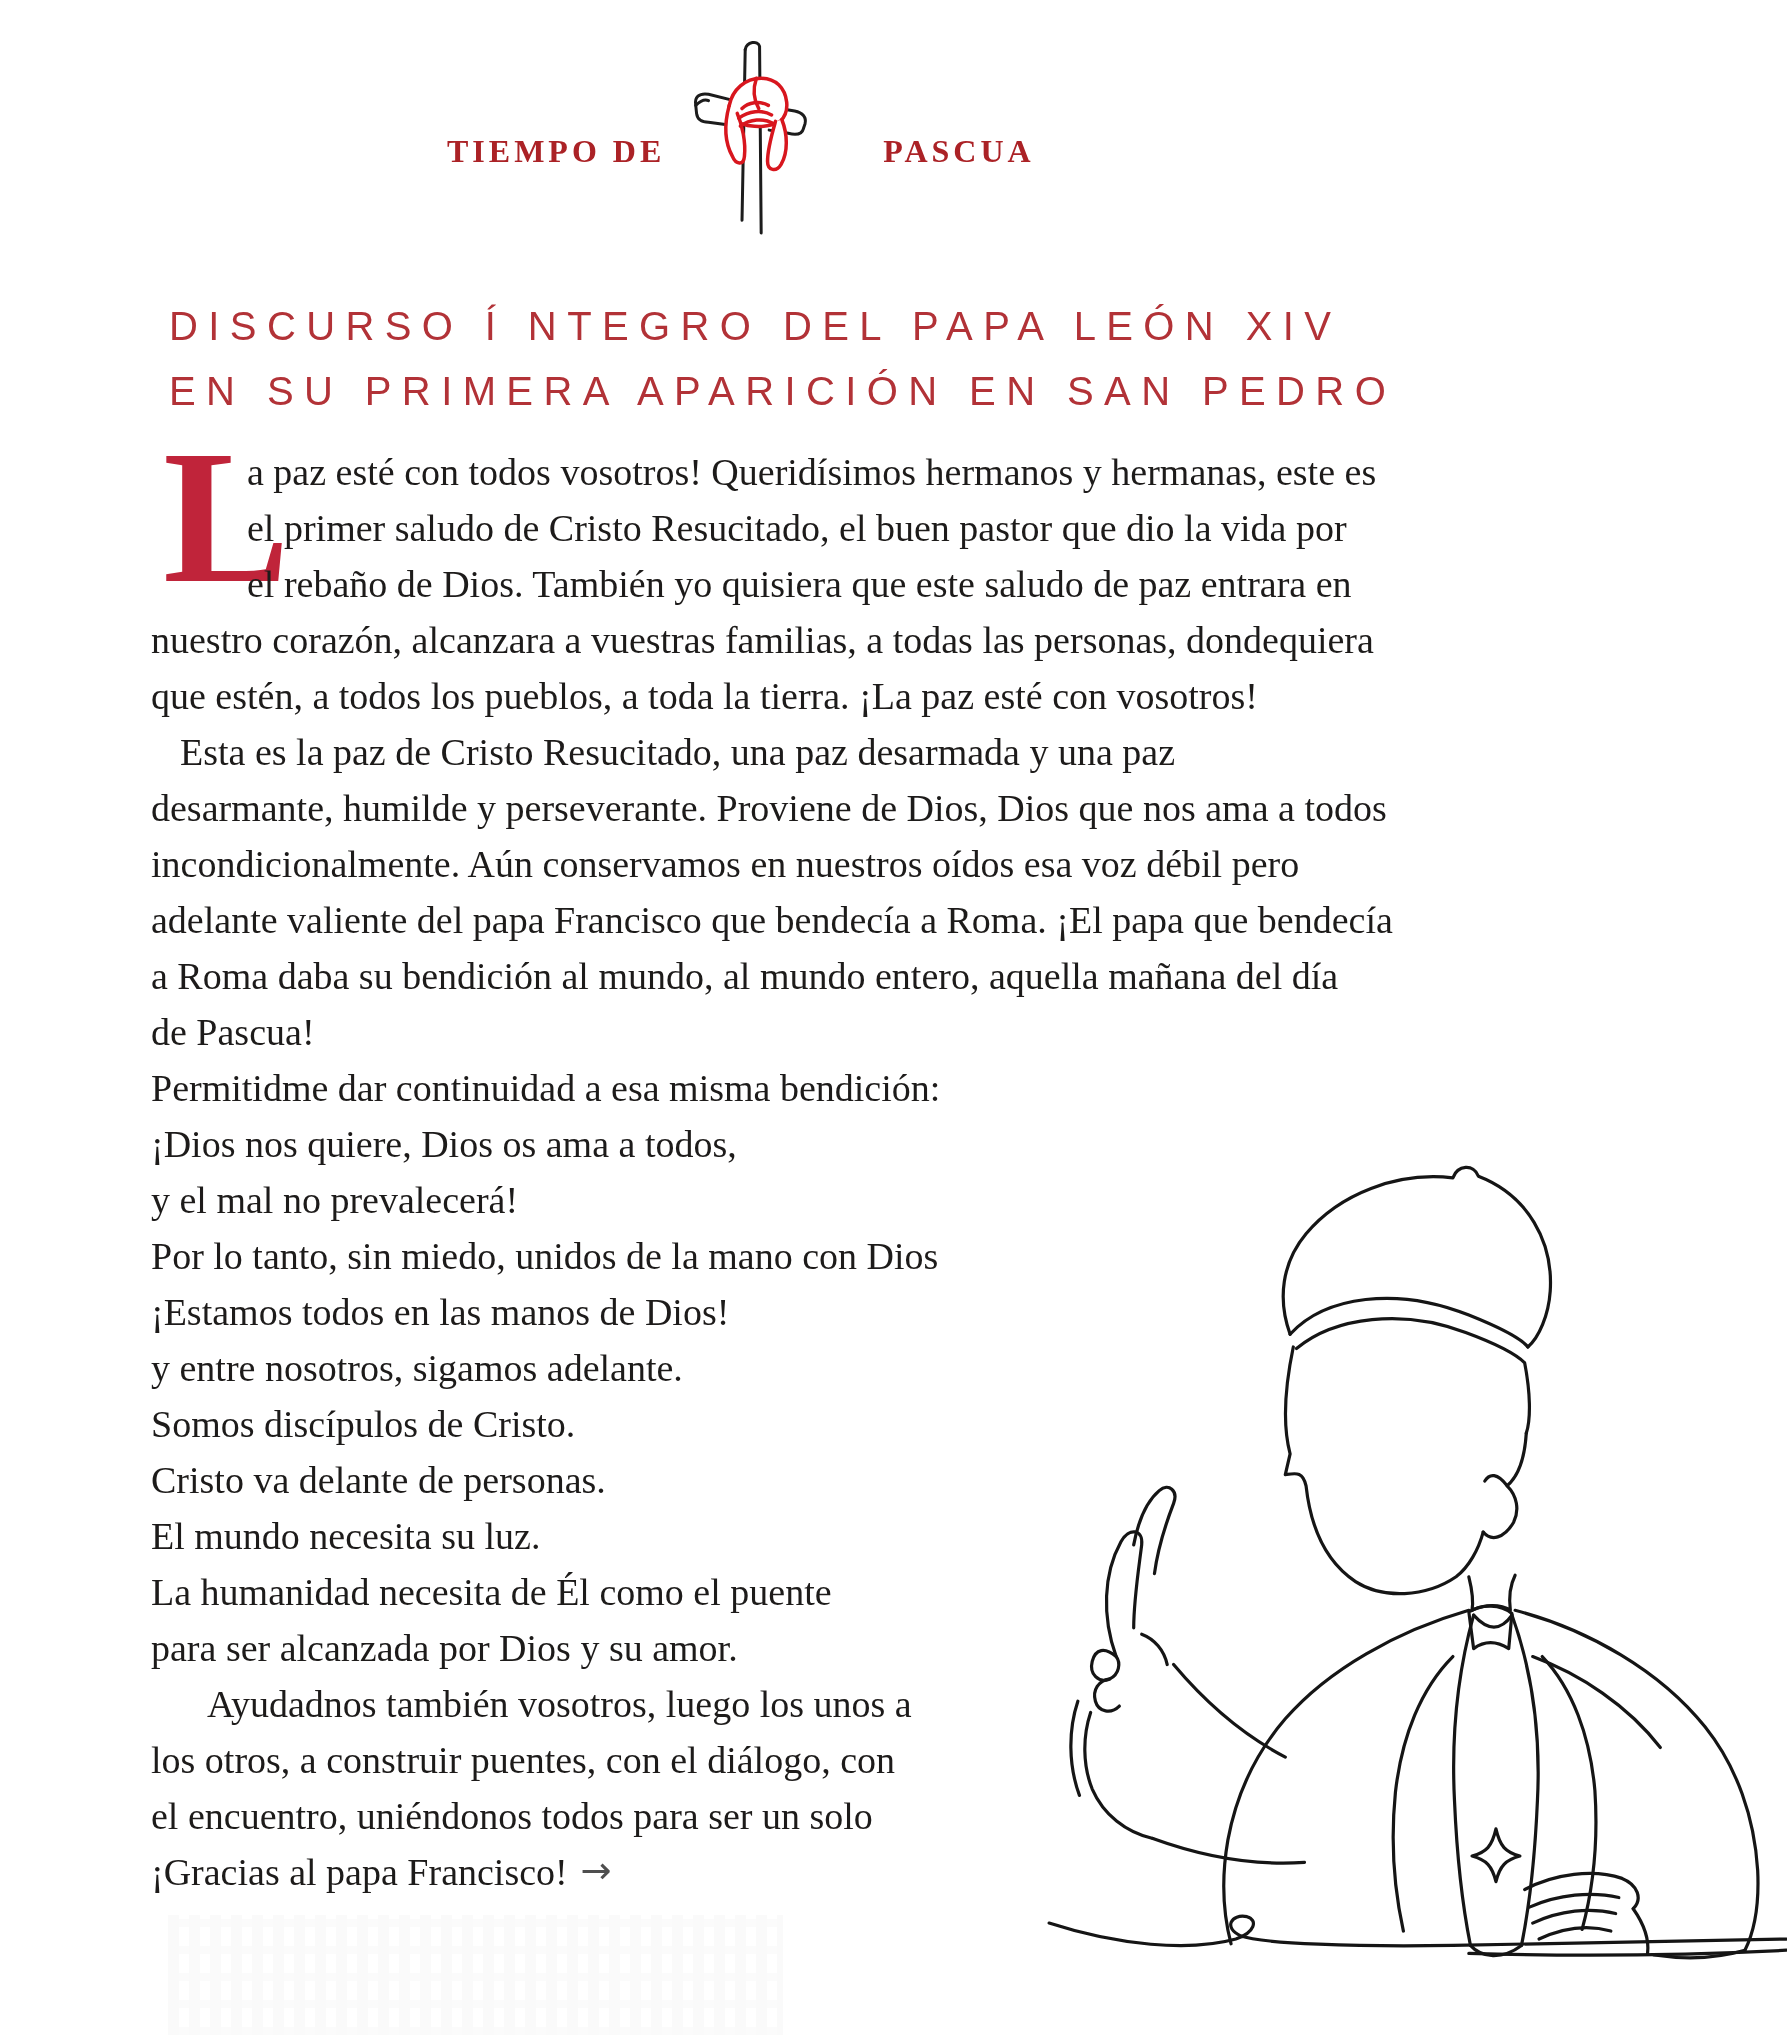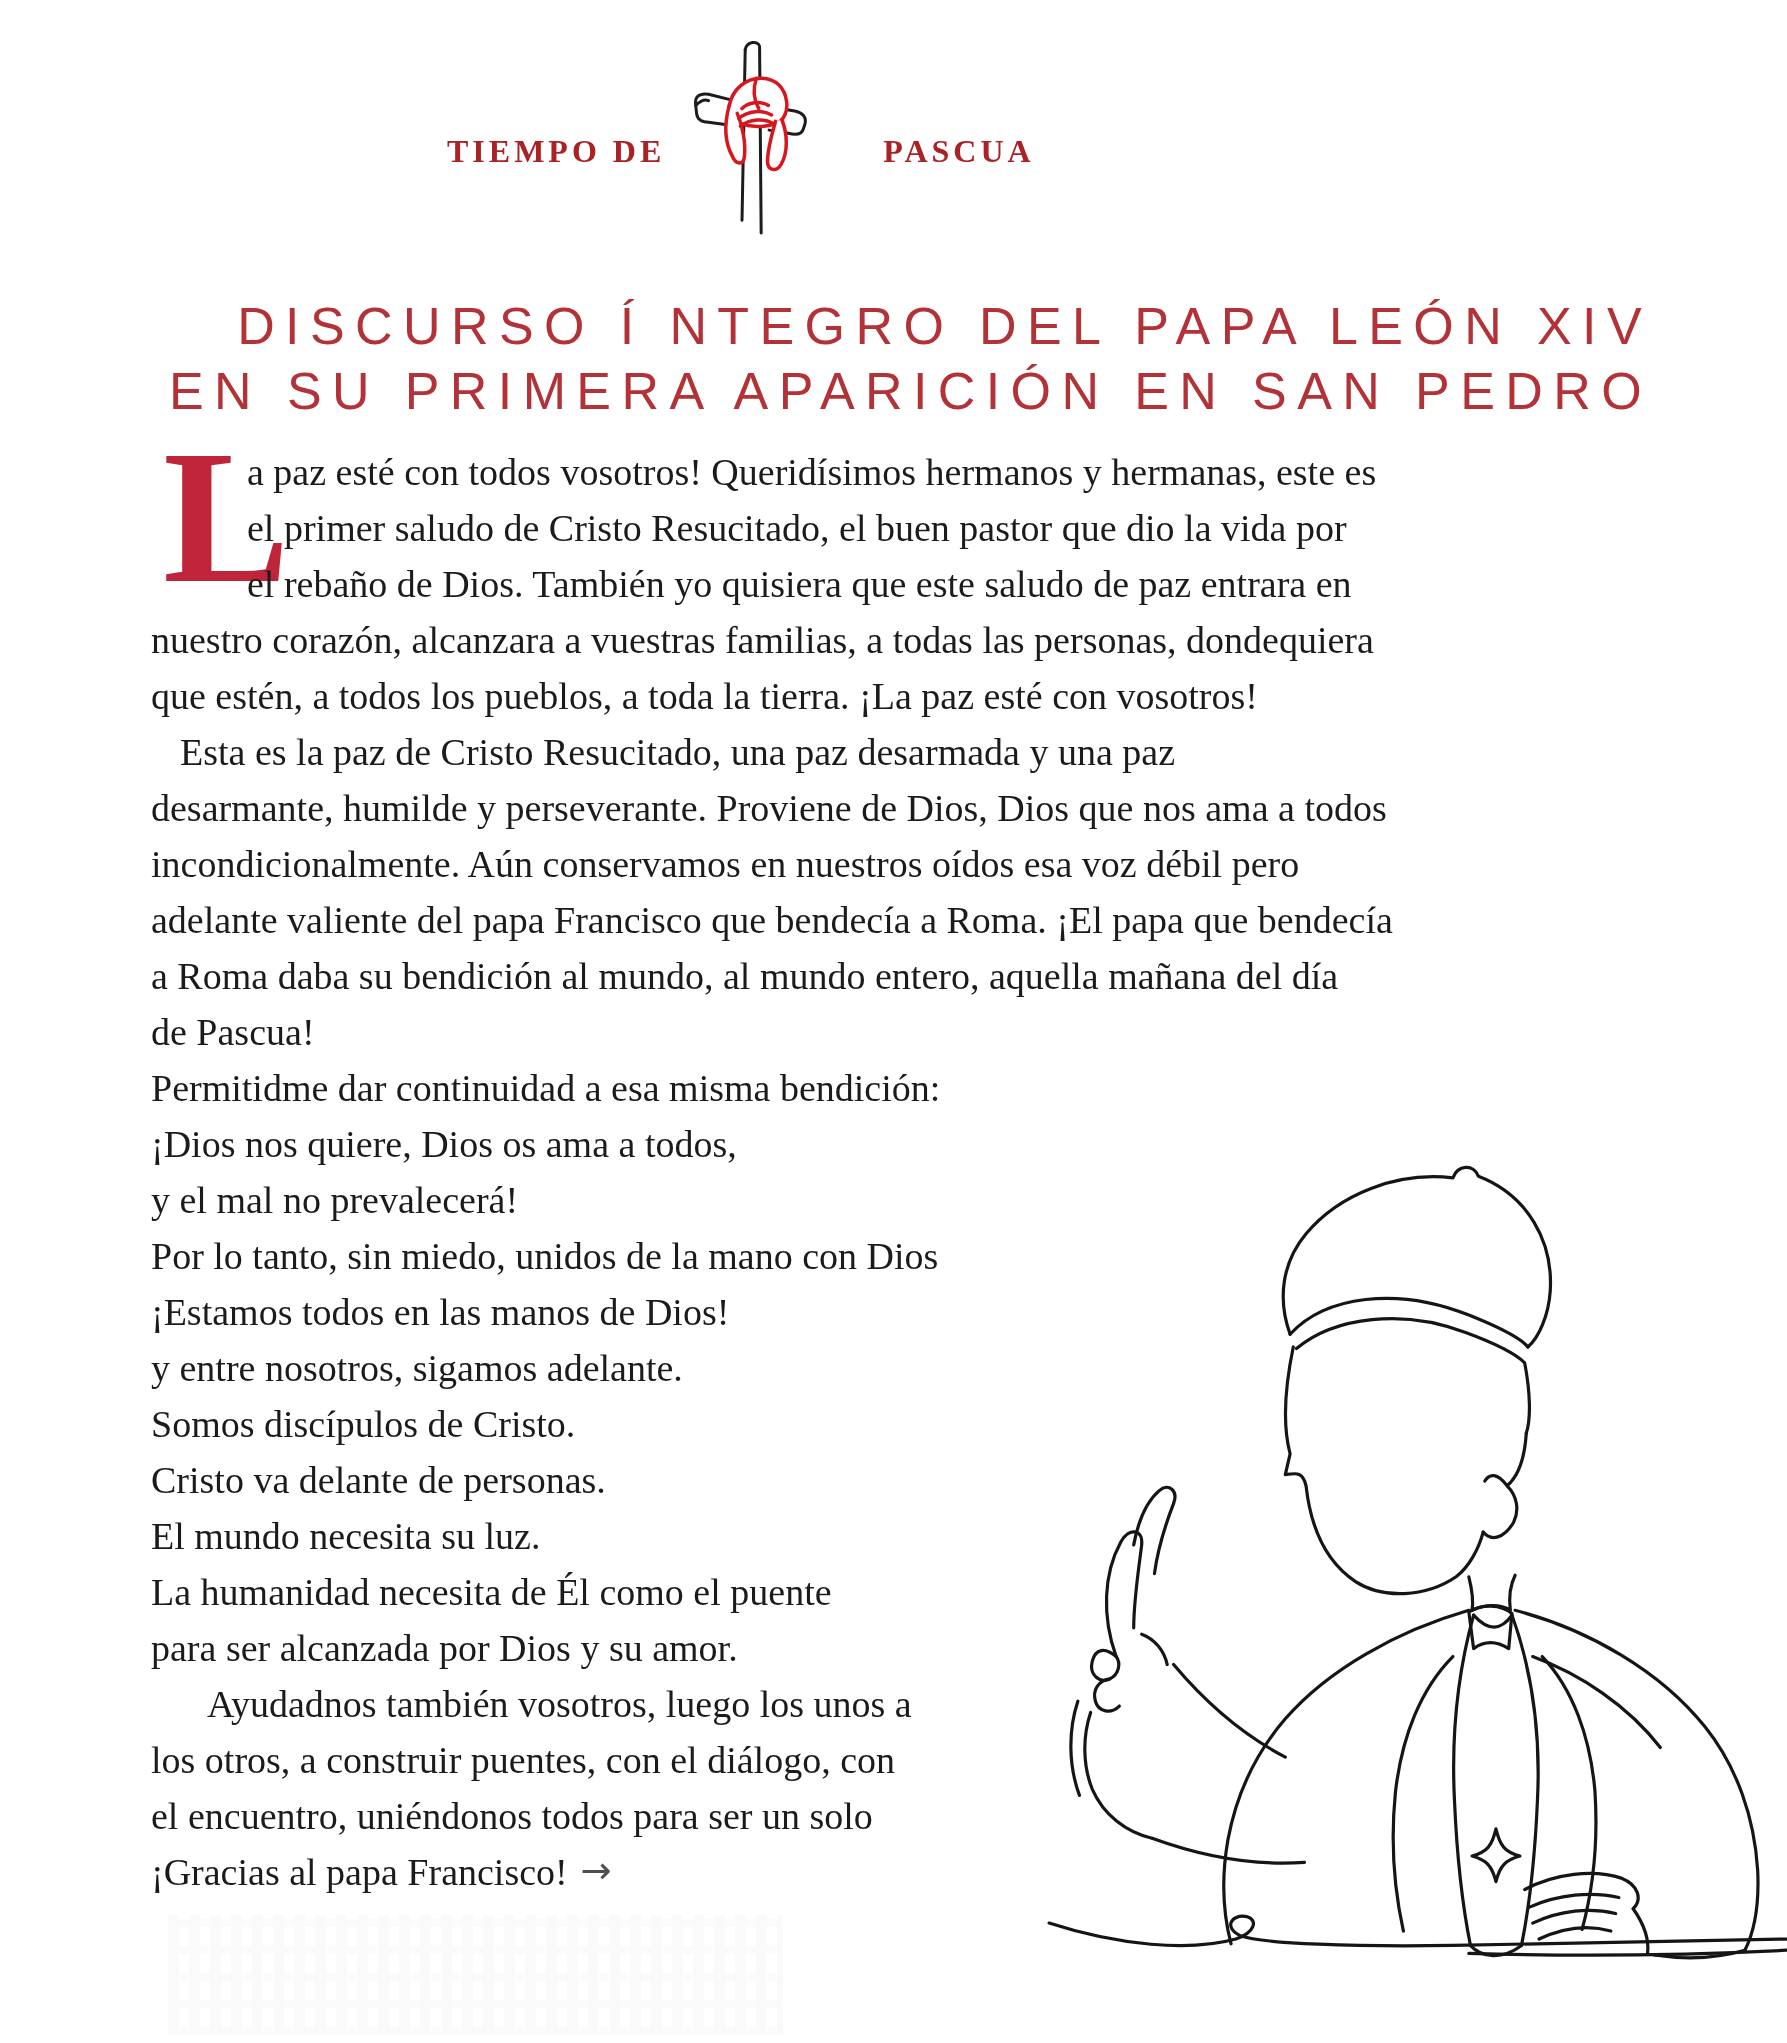--- a/index.html
+++ b/index.html
@@ -15,23 +15,22 @@
   .masthead .mh-text{
     font-family:"Liberation Serif",serif;font-weight:bold;
     font-size:32px;letter-spacing:4px;line-height:1;
     padding-top:29px;
   }
   .cross-wrap{width:128px;height:209px;flex:0 0 auto;}
   
   .sec-title{
     position:absolute;left:169px;top:294px;
     font-family:"Liberation Sans",sans-serif;font-weight:500;
-    font-size:52px;line-height:65px;letter-spacing:10.4px;
+    font-size:40px;line-height:65px;letter-spacing:10.4px;
     white-space:nowrap;
-    text-align:right;
   }
   
   .article{
     position:absolute;left:151px;top:444px;width:1437px;
     font-size:38px;line-height:56px;color:#1d1b1a;
   }
   .article .line{white-space:nowrap;height:56px;}
   .article .line.dc{padding-left:96px;}
   .article .line.p1{text-indent:29px;}
   .article .line.p2{text-indent:56px;}

